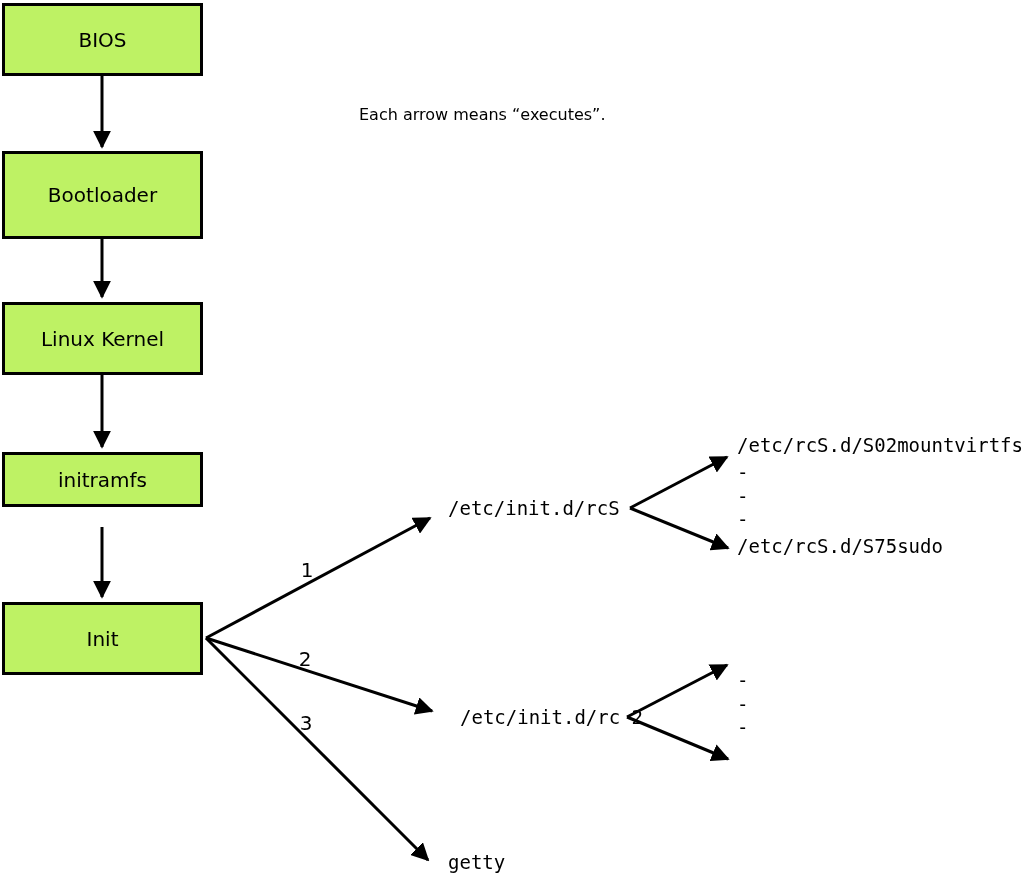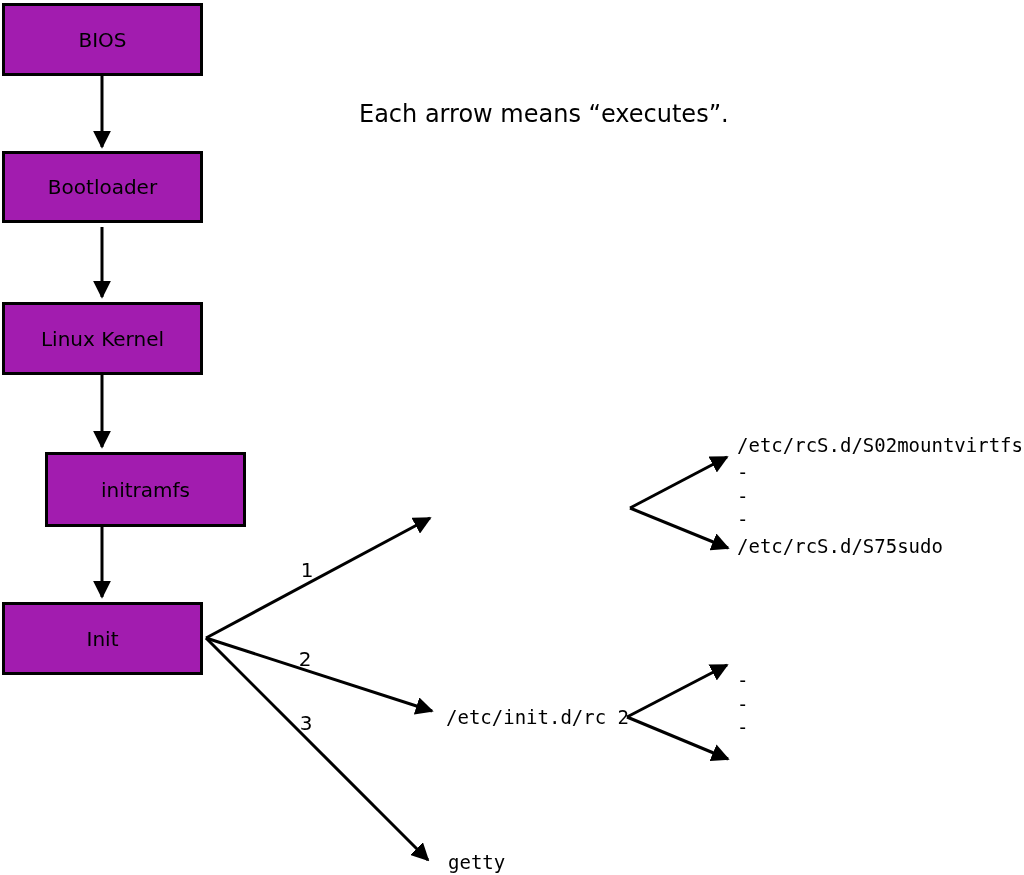--- a/index.html
+++ b/index.html
@@ -15,33 +15,33 @@
   .arrows-layer {
     position: absolute;
     left: 0; top: 0;
     width: 1024px; height: 875px;
   }
   .box {
     position: absolute;
     left: 2px;
     width: 201px;
     border: 3px solid #000000;
-    background: #a21caf;
+    background: #bef264;
     box-sizing: border-box;
     display: flex;
     align-items: center;
     justify-content: center;
     font-size: 20px;
   }
   .note {
     position: absolute;
     left: 359px;
     top: 114px;
     transform: translateY(-50%);
-    font-size: 24px;
+    font-size: 16px;
     white-space: pre;
   }
   .num {
     position: absolute;
     transform: translate(-50%, -50%);
     font-size: 20px;
   }
   .mono {
     position: absolute;
     transform: translateY(-50%);
@@ -76,38 +76,39 @@
 
     <line x1="627" y1="717" x2="727" y2="665" stroke="#000" stroke-width="3" marker-end="url(#ah)"></line>
     <line x1="627" y1="717" x2="728" y2="759" stroke="#000" stroke-width="3" marker-end="url(#ah)"></line>
   </svg>
 
   <div class="note">Each arrow means “executes”.</div>
 
   <div class="box" style="top:3px;   height:73px;">
     <span>BIOS</span>
   </div>
-  <div class="box" style="top:151px; height:72px;">
+  <div class="box" style="top:151px; height:88px;">
     <span>Bootloader</span>
   </div>
   <div class="box" style="top:302px; height:73px;">
     <span>Linux Kernel</span>
   </div>
-  <div class="box" style="top:452px; height:75px;margin-left:43px;">
+  <div class="box" style="top:452px; height:55px;">
     <span>initramfs</span>
   </div>
   <div class="box" style="top:602px; height:73px;text-align:right;">
     <span>Init</span>
   </div>
 
   <div class="num" style="left:307px; top:570px;">1</div>
   <div class="num" style="left:305px; top:659px;">2</div>
   <div class="num" style="left:306px; top:723px;">3</div>
 
-  <div class="mono" style="left:446px; top:717px;text-align:right;">/etc/init.d/rc 2</div>
+  <div class="mono" style="left:448px; top:508px;">/etc/init.d/rcS</div>
+  <div class="mono" style="left:460px; top:717px;text-align:right;">/etc/init.d/rc 2</div>
   <div class="mono" style="left:448px; top:862px;">getty</div>
 
   <div class="mono" style="left:737px; top:445px;">/etc/rcS.d/S02mountvirtfs</div>
   <div class="mono" style="left:737px; top:472px;">-</div>
   <div class="mono" style="left:737px; top:496px;">-</div>
   <div class="mono" style="left:737px; top:519px;">-</div>
   <div class="mono" style="left:737px; top:546px;">/etc/rcS.d/S75sudo</div>
 
   <div class="mono" style="left:737px; top:680px;">-</div>
   <div class="mono" style="left:737px; top:704px;">-</div>

